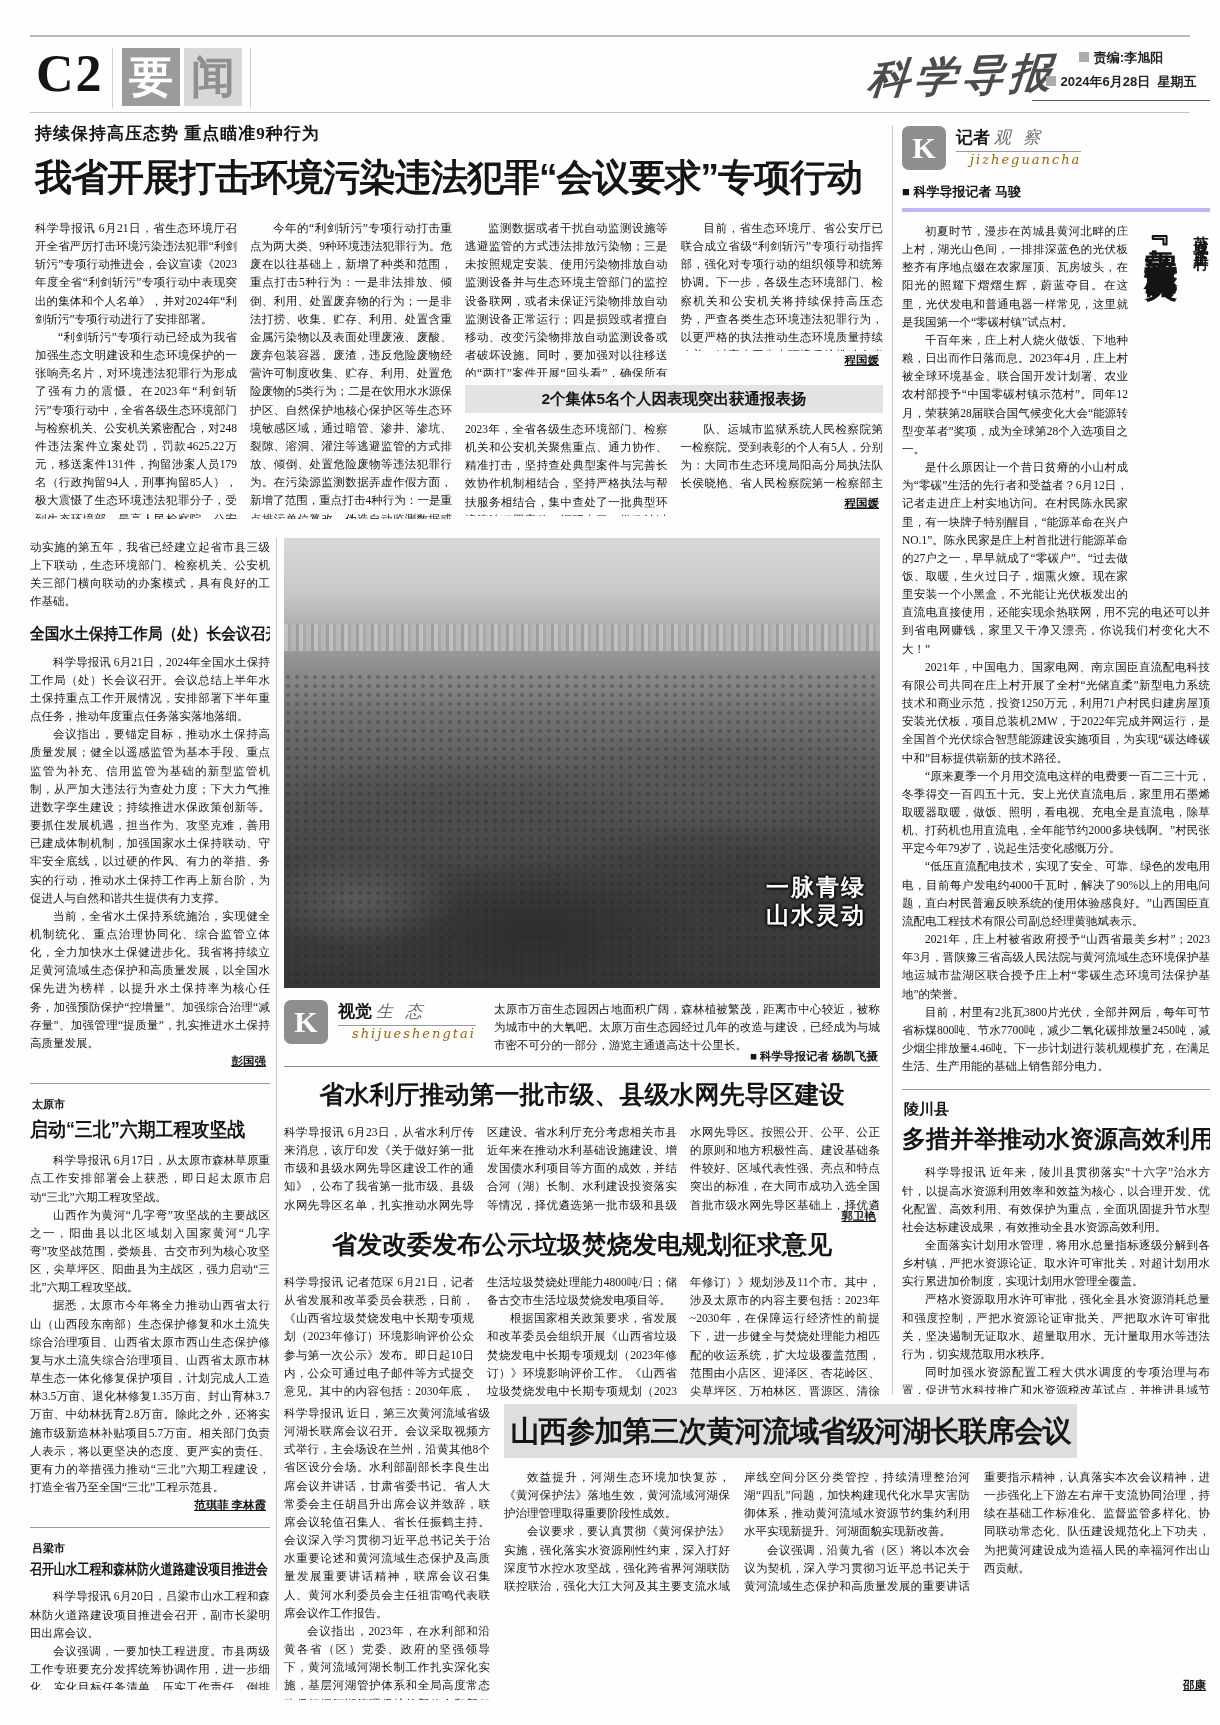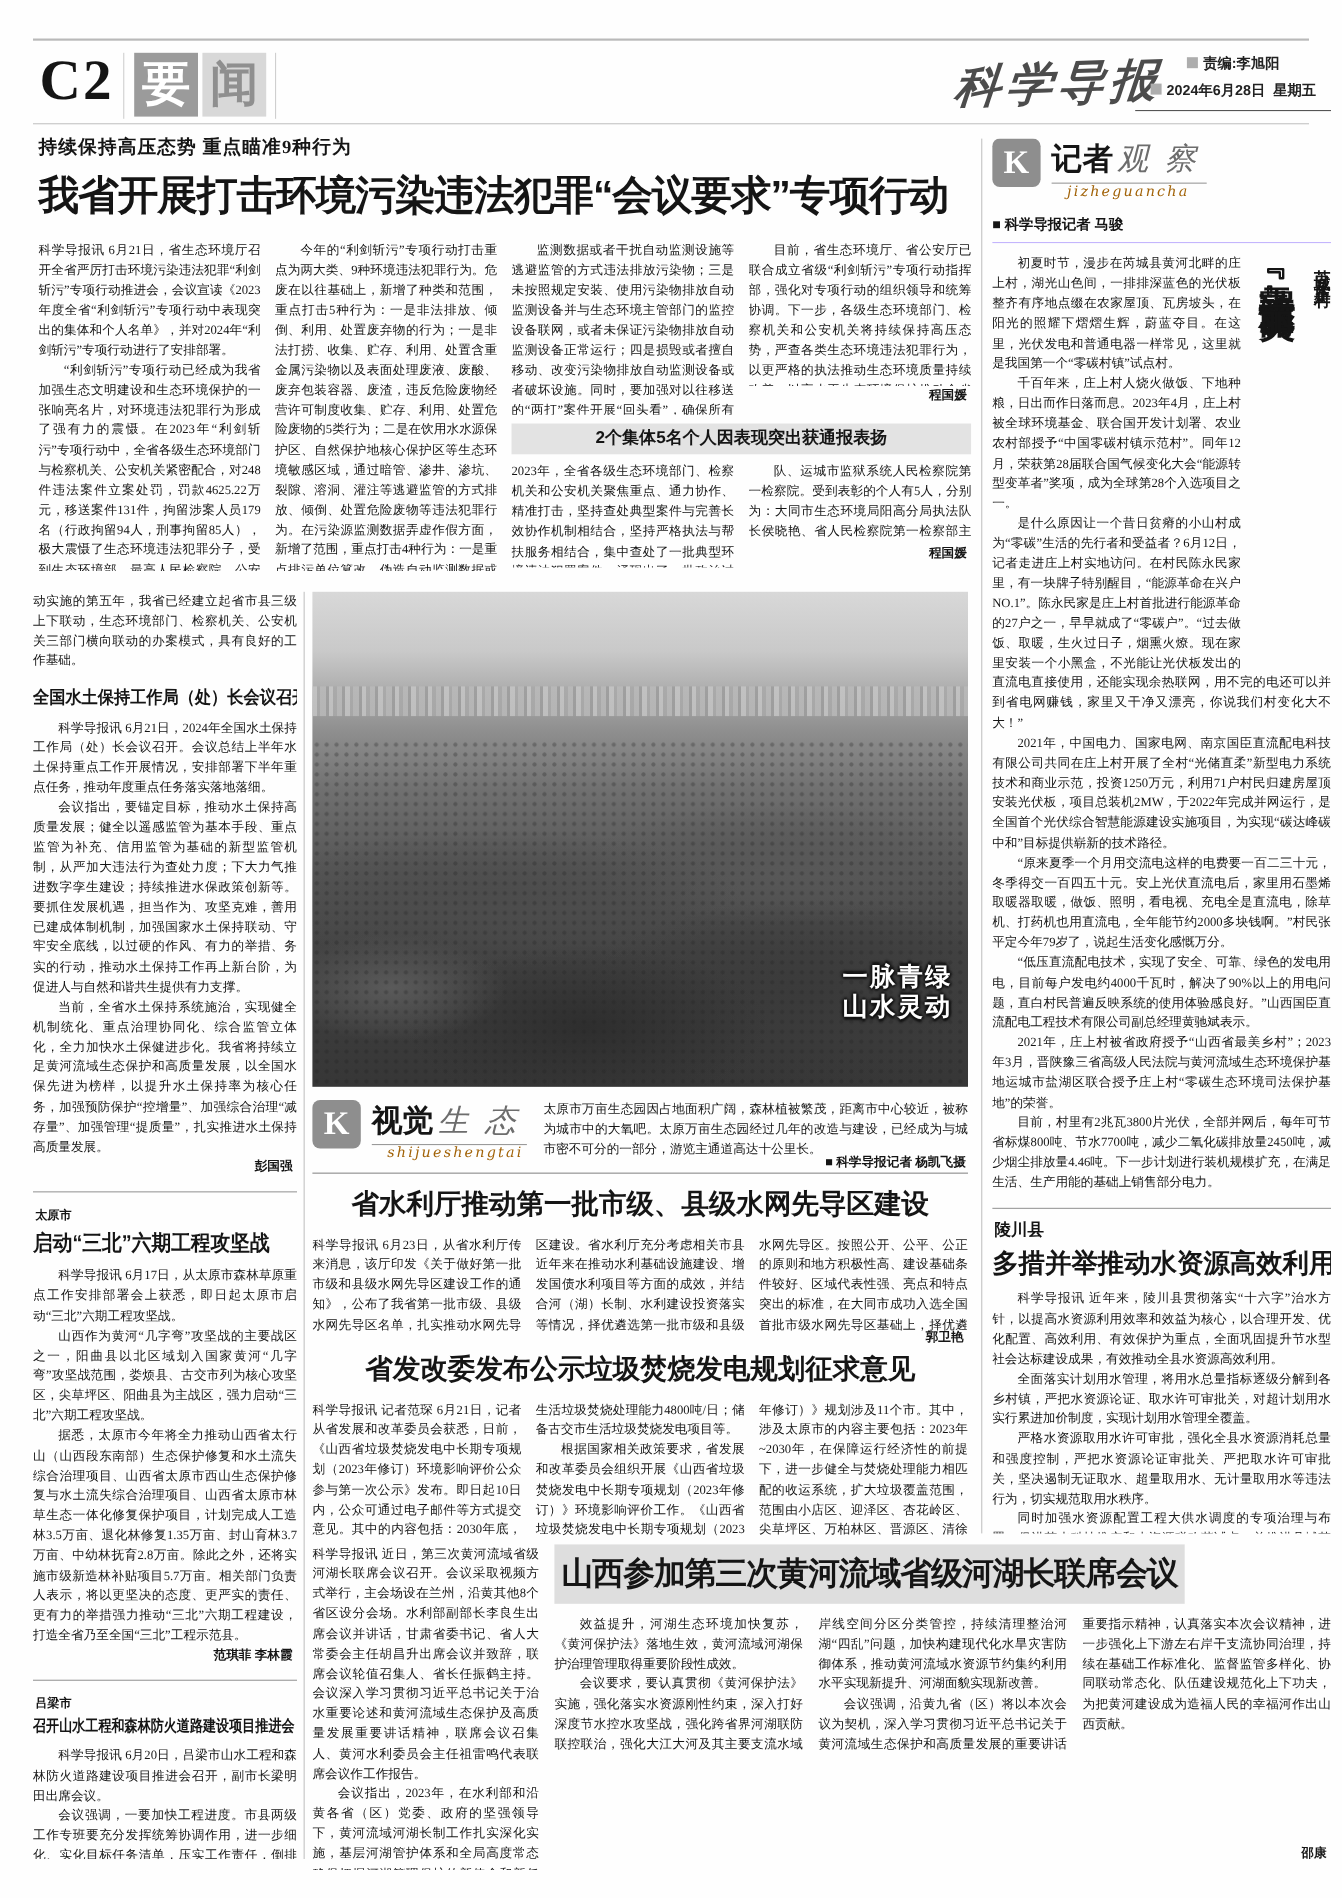--- a/index.html
+++ b/index.html
@@ -1,20 +1,20 @@
 <!DOCTYPE html>
 <html><head>
 <meta charset="utf-8">
 <style>
   html,body{margin:0;padding:0;}
   body{width:1220px;height:1725px;position:relative;background:#fefefe;color:#151515;
        font-family:"Liberation Serif","DejaVu Serif",serif;overflow:hidden;}
   .abs{position:absolute;}
   p{margin:0;text-indent:2em;text-align:justify;font-size:11.5px;line-height:1.58;}
-  .sig{text-indent:0;text-align:right;font-weight:bold;padding-right:4px;}
+  .sig{text-indent:0;text-align:right;font-weight:bold;padding-right:4px;text-decoration:underline;}
   .lead p:first-child{text-indent:0;}
   .hsans{font-family:"Liberation Sans","DejaVu Sans",sans-serif;}
   
   .top-rule{top:35px;left:30px;width:1160px;height:2px;background:#b9b9b9;}
   .page-no{top:44px;left:36px;font:bold 52px "Liberation Serif",serif;letter-spacing:2px;}
   .sec-sep{top:48px;left:112px;width:1px;height:60px;background:#cfcfcf;}
   .sec-box1{top:48px;left:122px;width:58px;height:58px;background:#9b9b9b;color:#fff;
             font:bold 44px/58px "Liberation Sans",sans-serif;text-align:center;}
   .sec-box2{top:48px;left:184px;width:58px;height:58px;background:#d8d8d8;color:#8f8f8f;
             font:bold 44px/58px "Liberation Sans",sans-serif;text-align:center;}
@@ -69,21 +69,21 @@
   .city{position:absolute;top:19%;left:0;right:0;height:6%;
       background:repeating-linear-gradient(90deg,#c5c5c5 0 4px,#a9a9a9 4px 7px,#b9b9b9 7px 12px,#9d9d9d 12px 15px);opacity:.85;}
   .photo-cap{position:absolute;right:14px;bottom:58px;color:#fff;font-weight:bold;font-size:23px;
       line-height:1.25;letter-spacing:2px;z-index:3;
       text-shadow:-2px 0 2px #111,2px 0 2px #111,0 -2px 2px #111,0 2px 2px #111;}
   
   .logo-row{display:flex;align-items:flex-start;}
   .klogo{width:44px;height:44px;background:#8e8e8e;border-radius:7px;color:#fff;
          font:bold 30px/44px "Liberation Serif",serif;text-align:center;flex:none;}
   .logo-text{margin-left:10px;}
-  .logo-cn{font-size:28px;white-space:nowrap;border-bottom:1px solid #9a9a9a;padding:0 6px 2px 0;}
+  .logo-cn{font-size:17px;white-space:nowrap;border-bottom:1px solid #9a9a9a;padding:0 6px 2px 0;}
   .logo-cn .b1{font-weight:900;font-family:"Liberation Sans",sans-serif;}
   .logo-cn .b2{font-style:italic;color:#6d6d6d;letter-spacing:4px;margin-left:4px;}
   .logo-py{font:italic 13px "DejaVu Serif",serif;color:#a16207;letter-spacing:2px;padding-left:14px;}
   
   .visual{top:1000px;left:284px;width:596px;height:66px;border-bottom:1px solid #8a8a8a;}
   .vis-cap{position:absolute;left:210px;top:0;width:386px;}
   .vis-credit{position:absolute;right:2px;bottom:2px;font-size:11.5px;font-weight:bold;}
   
   .water{top:1078px;left:284px;width:596px;}
   .mid-head{font-size:25px;font-weight:900;text-align:center;white-space:nowrap;}
@@ -94,21 +94,21 @@
   
   .yr{top:1404px;left:284px;width:926px;height:296px;display:flex;gap:14px;}
   .yr-c1{width:206px;overflow:hidden;}
   .yr-right{flex:1;}
   .yr-headbox{width:573px;height:54px;background:#dedede;
       font:900 29px/54px "Liberation Sans",sans-serif;text-align:center;white-space:nowrap;letter-spacing:-1px;}
   .yr-cols{margin-top:10px;column-count:3;column-gap:14px;height:228px;overflow:hidden;}
   
   .rightcol{top:126px;left:902px;width:308px;height:1268px;overflow:hidden;}
   .reporter{margin-top:10px;font:bold 13px/24px "Liberation Sans",sans-serif;
-            border-bottom:1px solid #c4b5fd;padding-bottom:4px;}
+            border-bottom:4px solid #c4b5fd;padding-bottom:4px;}
   .zc{margin-top:10px;}
   .zc-vert{float:right;writing-mode:vertical-rl;height:360px;margin:2px 0 10px 10px;}
   .v-kicker{font-size:15px;font-weight:bold;letter-spacing:4px;padding-left:8px;}
   .v-head{font-size:33px;font-weight:900;letter-spacing:2px;font-family:"Liberation Sans",sans-serif;}
   .r-divider{height:1px;background:#9a9a9a;margin:14px 0 10px 0;clear:both;}
   .r-kicker{font-size:15px;font-weight:bold;margin:2px 0 4px 2px;}
   .r-head{font-size:24px;font-weight:900;white-space:nowrap;margin:2px 0 8px 0;}
   .lc-body{height:352px;overflow:hidden;}
 </style>
 </head>

